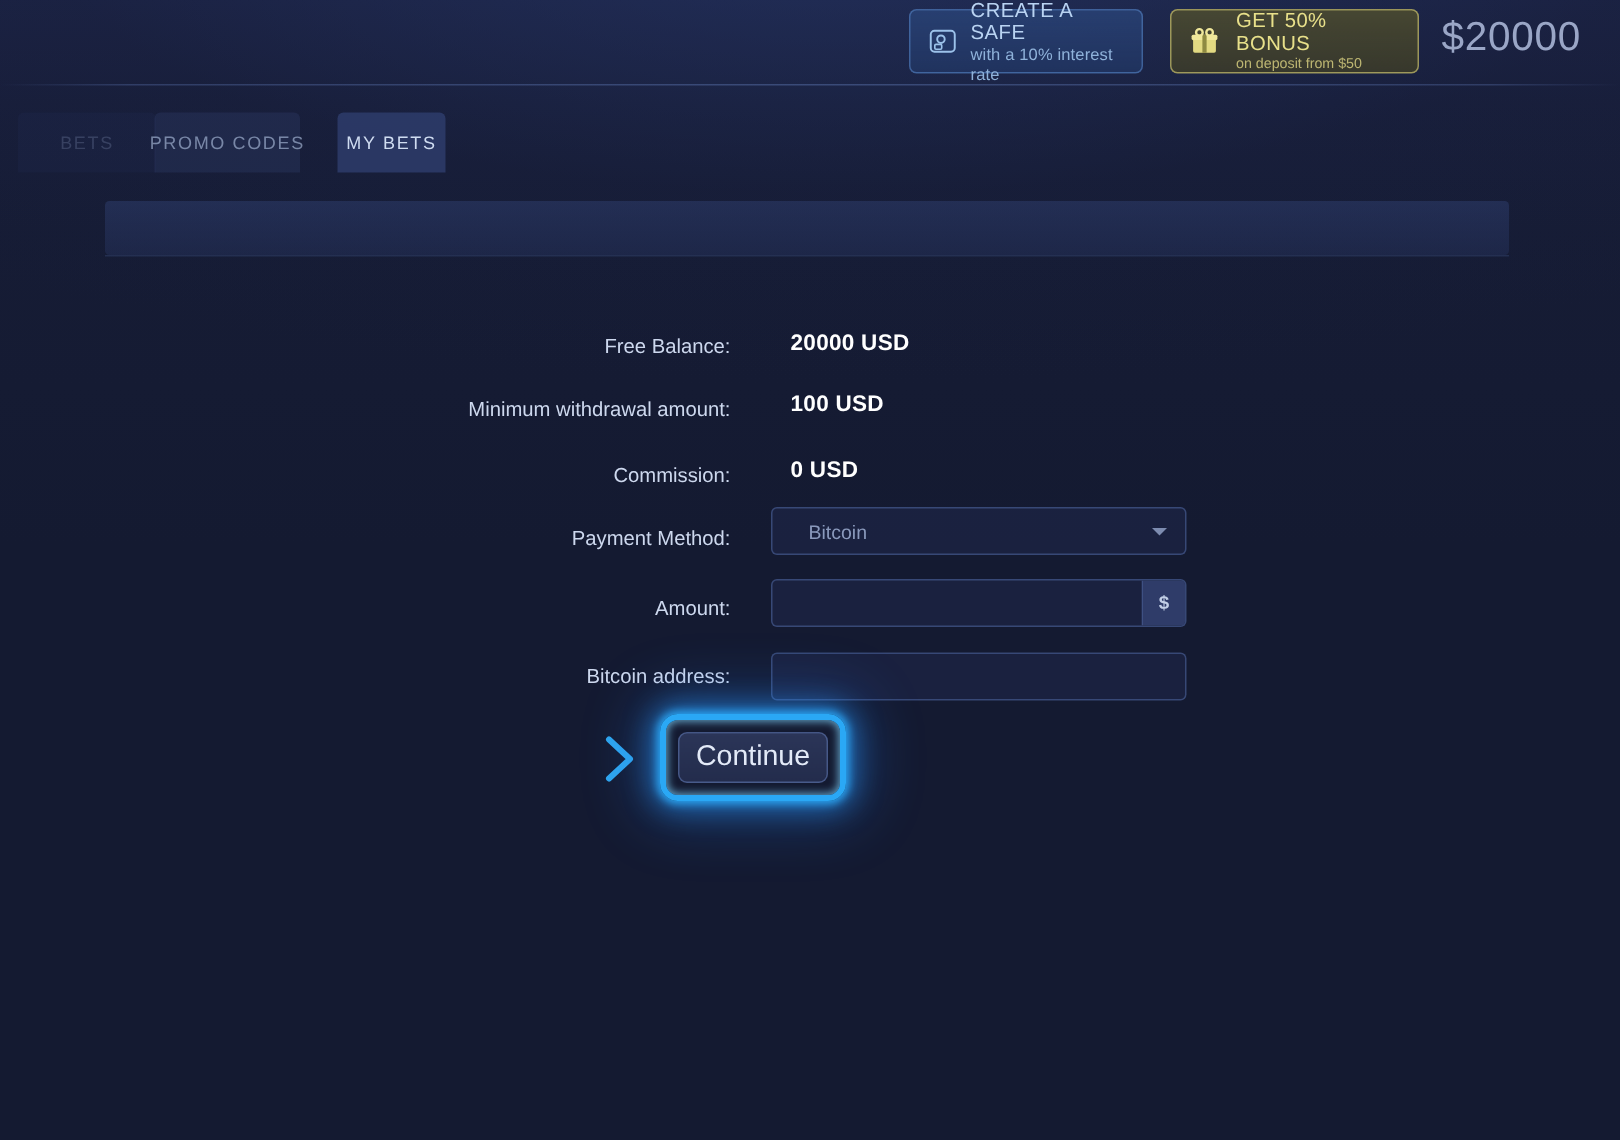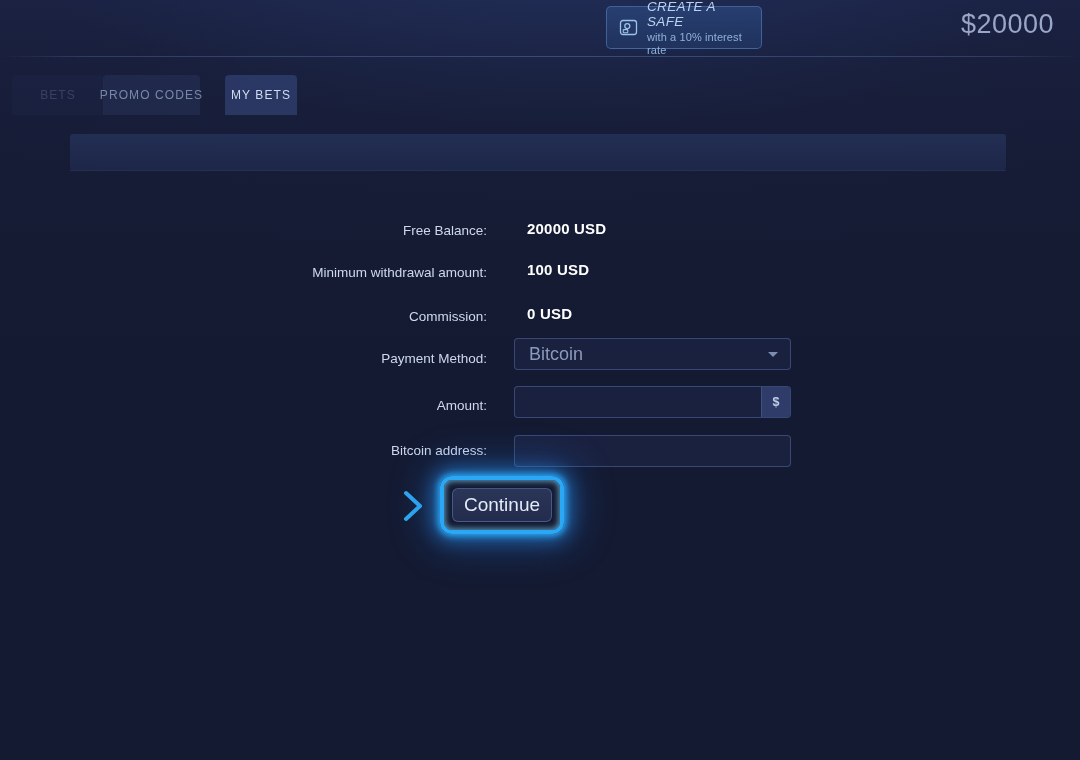--- a/index.html
+++ b/index.html
@@ -38,21 +38,20 @@
   .promo-btn .txt { display: flex; flex-direction: column; justify-content: center; line-height: 1.12; }
 
   #safe-btn {
     left: 606px; top: 6px; width: 156px;
     background: linear-gradient(180deg, rgba(45,76,132,0.62) 0%, rgba(36,62,112,0.55) 100%);
     border: 1px solid rgba(88,135,200,0.55);
   }
   #safe-btn .t1 {
     font-size: 13.5px; letter-spacing: .35px; color: #b9d3f2;
     font-weight: 400;
-    font-style: italic;
   }
   #safe-btn .t2 { font-size: 11px; color: #8fb2da; letter-spacing: .1px; margin-top: 2px; }
 
   #bonus-btn {
     left: 780px; top: 6px; width: 166px;
     background: linear-gradient(180deg, rgba(82,80,44,0.78) 0%, rgba(66,64,36,0.72) 100%);
     border: 1px solid rgba(196,190,110,0.70);
     gap: 11px;
   }
   #bonus-btn .t1 { font-size: 13.5px; letter-spacing: .3px; color: #e8e08a; }
@@ -104,21 +103,21 @@
 
   .field {
     position: absolute; left: 514px;
     width: 277px; height: 32px;
     background: rgba(28,36,68,0.78);
     border: 1px solid rgba(74,97,152,0.62);
     border-radius: 4px;
   }
   .field.select { display: flex; align-items: center; }
   .select-text {
-    padding-left: 14px; font-size: 18px; color: #8a99bc;
+    padding-left: 24px; font-size: 13px; color: #8a99bc;
   }
   .caret {
     position: absolute; right: 12px; top: 50%; margin-top: -2px;
     width: 0; height: 0;
     border-left: 5px solid transparent;
     border-right: 5px solid transparent;
     border-top: 5px solid #7d8cb0;
   }
   .suffix {
     position: absolute; right: 0; top: 0; width: 29px; height: 100%;
@@ -179,20 +178,35 @@
         <circle cx="8.3" cy="8.1" r="2.5" fill="none" stroke="#9cc2ea" stroke-width="1.3"></circle>
         <rect x="4.2" y="11.6" width="4.6" height="3.2" rx="0.8" fill="none" stroke="#9cc2ea" stroke-width="1.1"></rect>
       </svg>
     </span>
     <span class="txt">
       <span class="t1">CREATE A SAFE</span>
       <span class="t2">with a 10% interest rate</span>
     </span>
   </div>
 
+  <div class="promo-btn" id="bonus-btn">
+    <span style="flex:0 0 auto;display:flex;">
+      <svg width="20" height="20" viewBox="0 0 20 20" aria-hidden="true">
+        <rect x="2.4" y="7.6" width="15.2" height="9.6" rx="1.2" fill="#e2da82"></rect>
+        <rect x="1.4" y="5.2" width="17.2" height="3.4" rx="1" fill="#efe79a"></rect>
+        <rect x="8.6" y="5.2" width="2.8" height="12" fill="#8e8a42"></rect>
+        <circle cx="6.6" cy="3.6" r="2.2" fill="none" stroke="#efe79a" stroke-width="1.6"></circle>
+        <circle cx="13.4" cy="3.6" r="2.2" fill="none" stroke="#efe79a" stroke-width="1.6"></circle>
+      </svg>
+    </span>
+    <span class="txt">
+      <span class="t1">GET 50% BONUS</span>
+      <span class="t2">on deposit from $50</span>
+    </span>
+  </div>
 
   <div class="balance-amount">$20000</div>
 
   <div class="tabs">
     <div class="tab" id="tab-0">BETS</div>
     <div class="tab" id="tab-1">PROMO CODES</div>
     <div class="tab" id="tab-2">MY BETS</div>
   </div>
 
   <div class="panel-band"></div>

